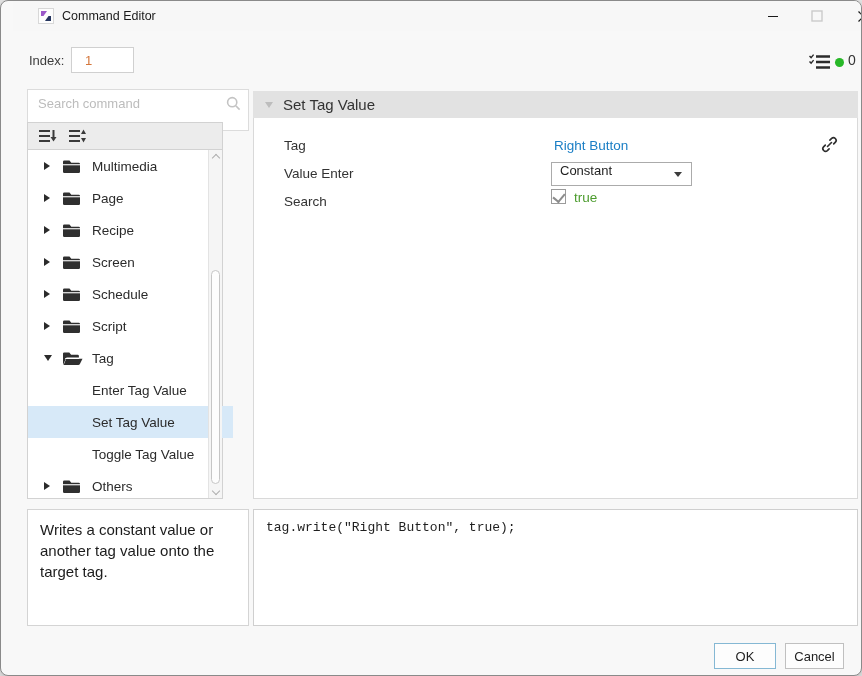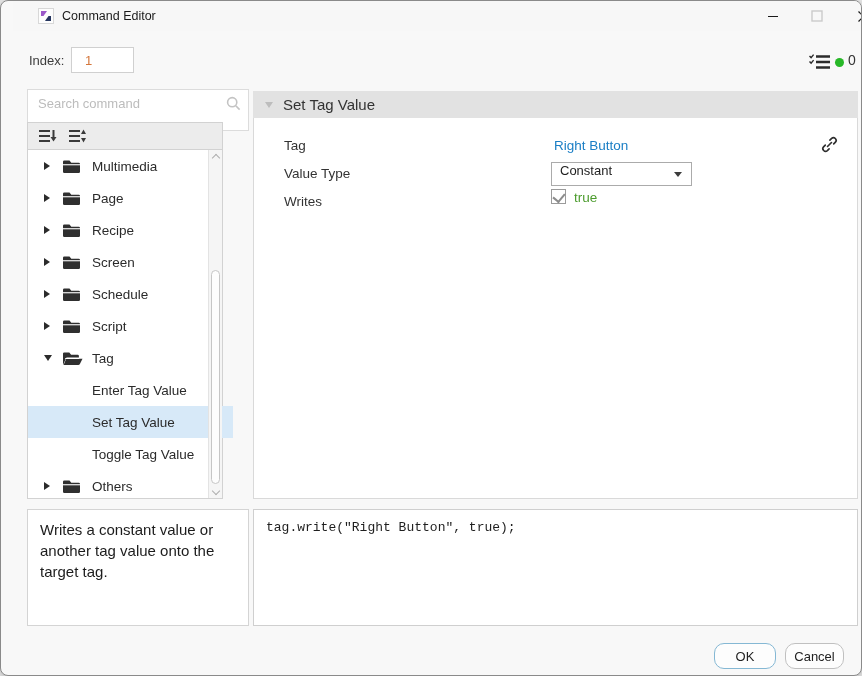--- a/index.html
+++ b/index.html
@@ -61,21 +61,21 @@
   .dropdown{position:absolute;left:297px;top:44px;width:141px;height:24px;box-sizing:border-box;border:1px solid #ababab;background:#fff;
     display:flex;align-items:flex-start;padding-left:8px;font-size:13px;color:#1e1e1e;cursor:default;}
   .dd-caret{position:absolute;right:9px;top:9px;width:0;height:0;border-top:5px solid #3c3c3c;border-left:4.5px solid transparent;border-right:4.5px solid transparent;}
   .checkbox{position:absolute;left:297px;top:71px;width:15px;height:15px;box-sizing:border-box;border:1px solid #9b9b9b;background:#fff;cursor:pointer;}
   .checkbox:before{content:"";position:absolute;left:3px;top:1px;width:6px;height:9px;border-right:2px solid #8c8c8c;border-bottom:2px solid #8c8c8c;transform:rotate(40deg);}
   .check-text{position:absolute;left:320px;top:72px;font-size:13.5px;color:#4c9c2e;}
   .codebox{left:240px;top:508px;width:605px;height:117px;box-sizing:border-box;border:1px solid #cfcfcf;background:#fff;
     padding:10px 12px;font-family:"Liberation Mono","DejaVu Sans Mono",monospace;font-size:13px;color:#1f1f1f;}
   
   .btn{position:absolute;top:642px;height:26px;box-sizing:border-box;background:#fdfdfd;font-size:13px;color:#222;
-    display:flex;align-items:center;justify-content:center;cursor:pointer;border-radius:10px;}
+    display:flex;align-items:center;justify-content:center;cursor:pointer;}
   .btn.ok{left:713px;width:62px;border:1px solid #85b8d4;}
   .btn.cancel{left:784px;width:59px;border:1px solid #c0c0c0;}
   svg{display:block;}
 </style>
 </head>
 <body>
 
 <div class="win">
 
   <div class="abs titlebar">
@@ -293,27 +293,27 @@
     <span class="flabel" style="top:20px">Tag</span>
     <span class="tag-link">Right Button</span>
     <span class="chain">
       <svg width="19" height="19" viewBox="0 0 24 24" fill="none" stroke="#2f2f2f" stroke-width="2.1" stroke-linecap="round">
         <path d="M9.5 14.5 L14.5 9.5"></path>
         <path d="M12.5 6.5 l2.2-2.2 a3.4 3.4 0 0 1 4.8 4.8 L17.3 11.3"></path>
         <path d="M11.5 17.5 l-2.2 2.2 a3.4 3.4 0 0 1-4.8-4.8 L6.7 12.7"></path>
       </svg>
     </span>
 
-    <span class="flabel" style="top:48px">Value Type</span>
+    <span class="flabel" style="top:48px">Value Enter</span>
     <div class="dropdown">
       <span>Constant</span>
       <span class="dd-caret"></span>
     </div>
 
-    <span class="flabel" style="top:76px">Writes</span>
+    <span class="flabel" style="top:76px">Search</span>
     <div class="checkbox"></div>
     <span class="check-text">true</span>
   </div>
 
   <div class="abs codebox">tag.write("Right Button", true);</div>
 
   <div class="btn ok">OK</div>
   <div class="btn cancel">Cancel</div>
 
 </div>

